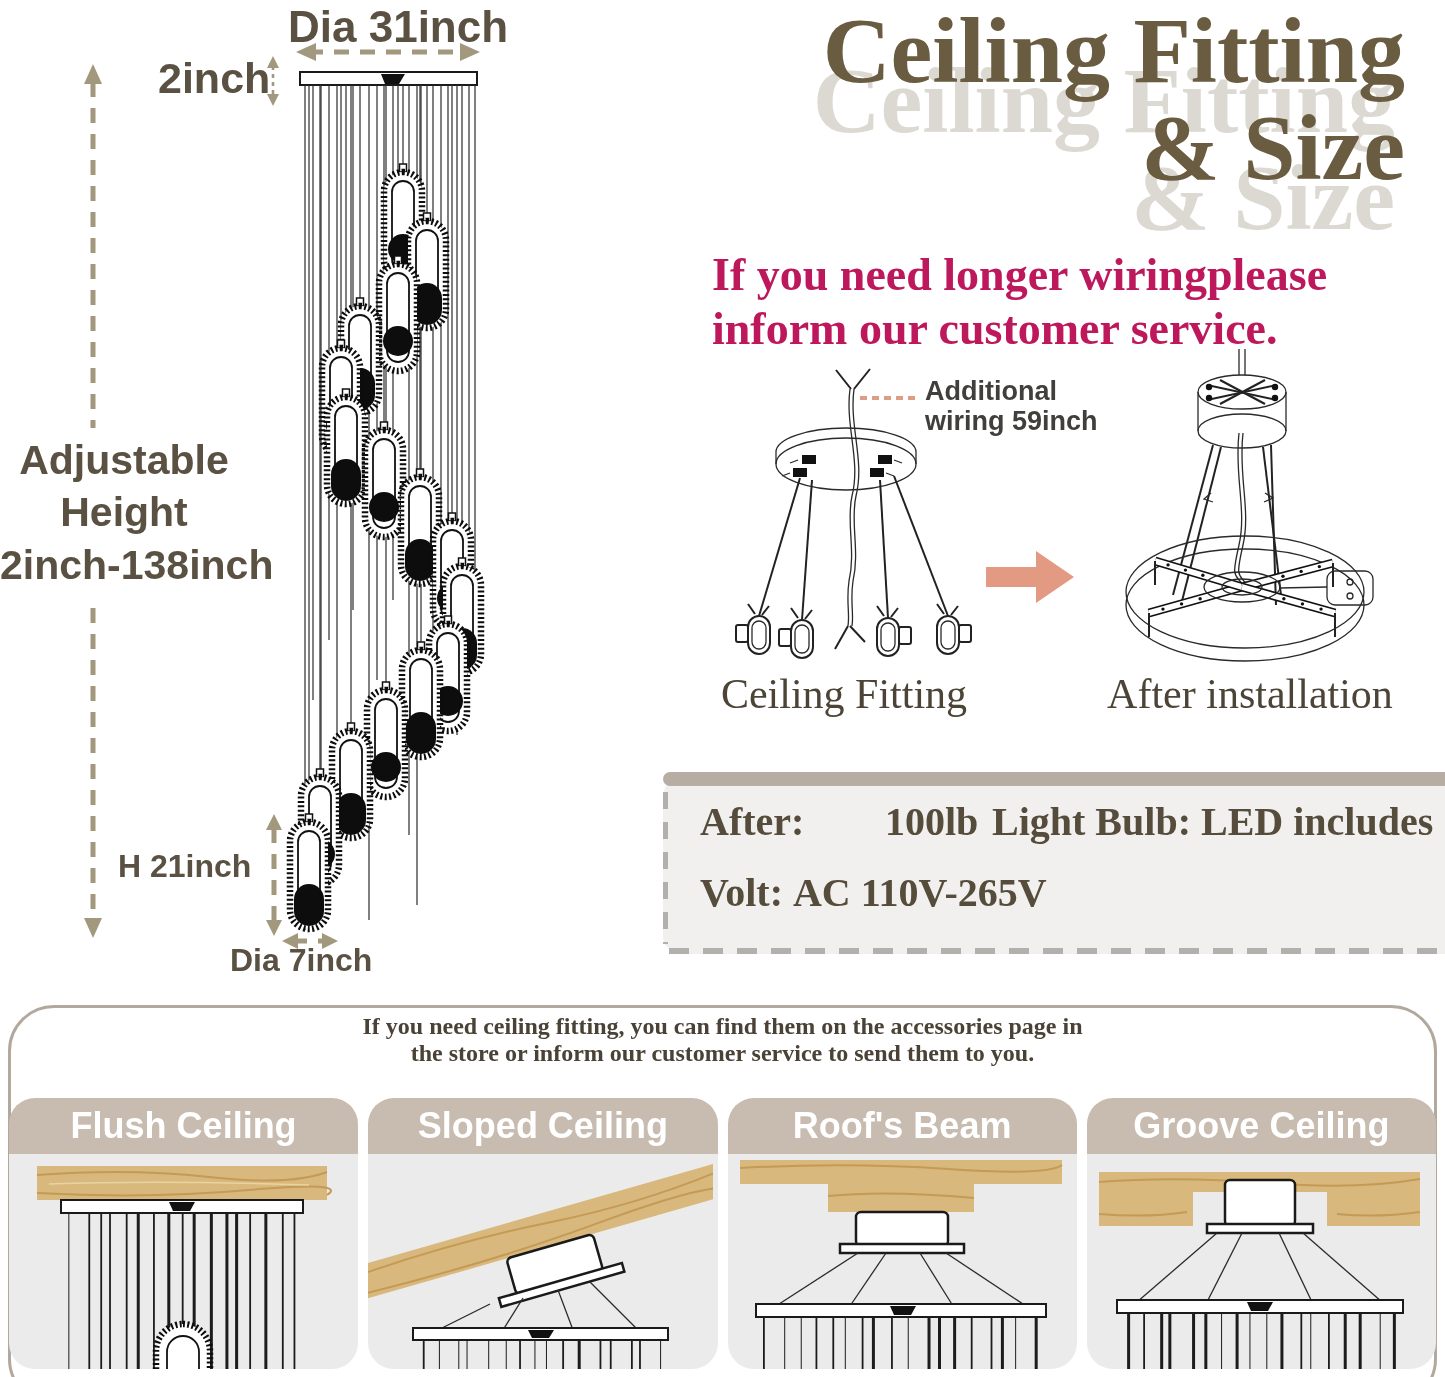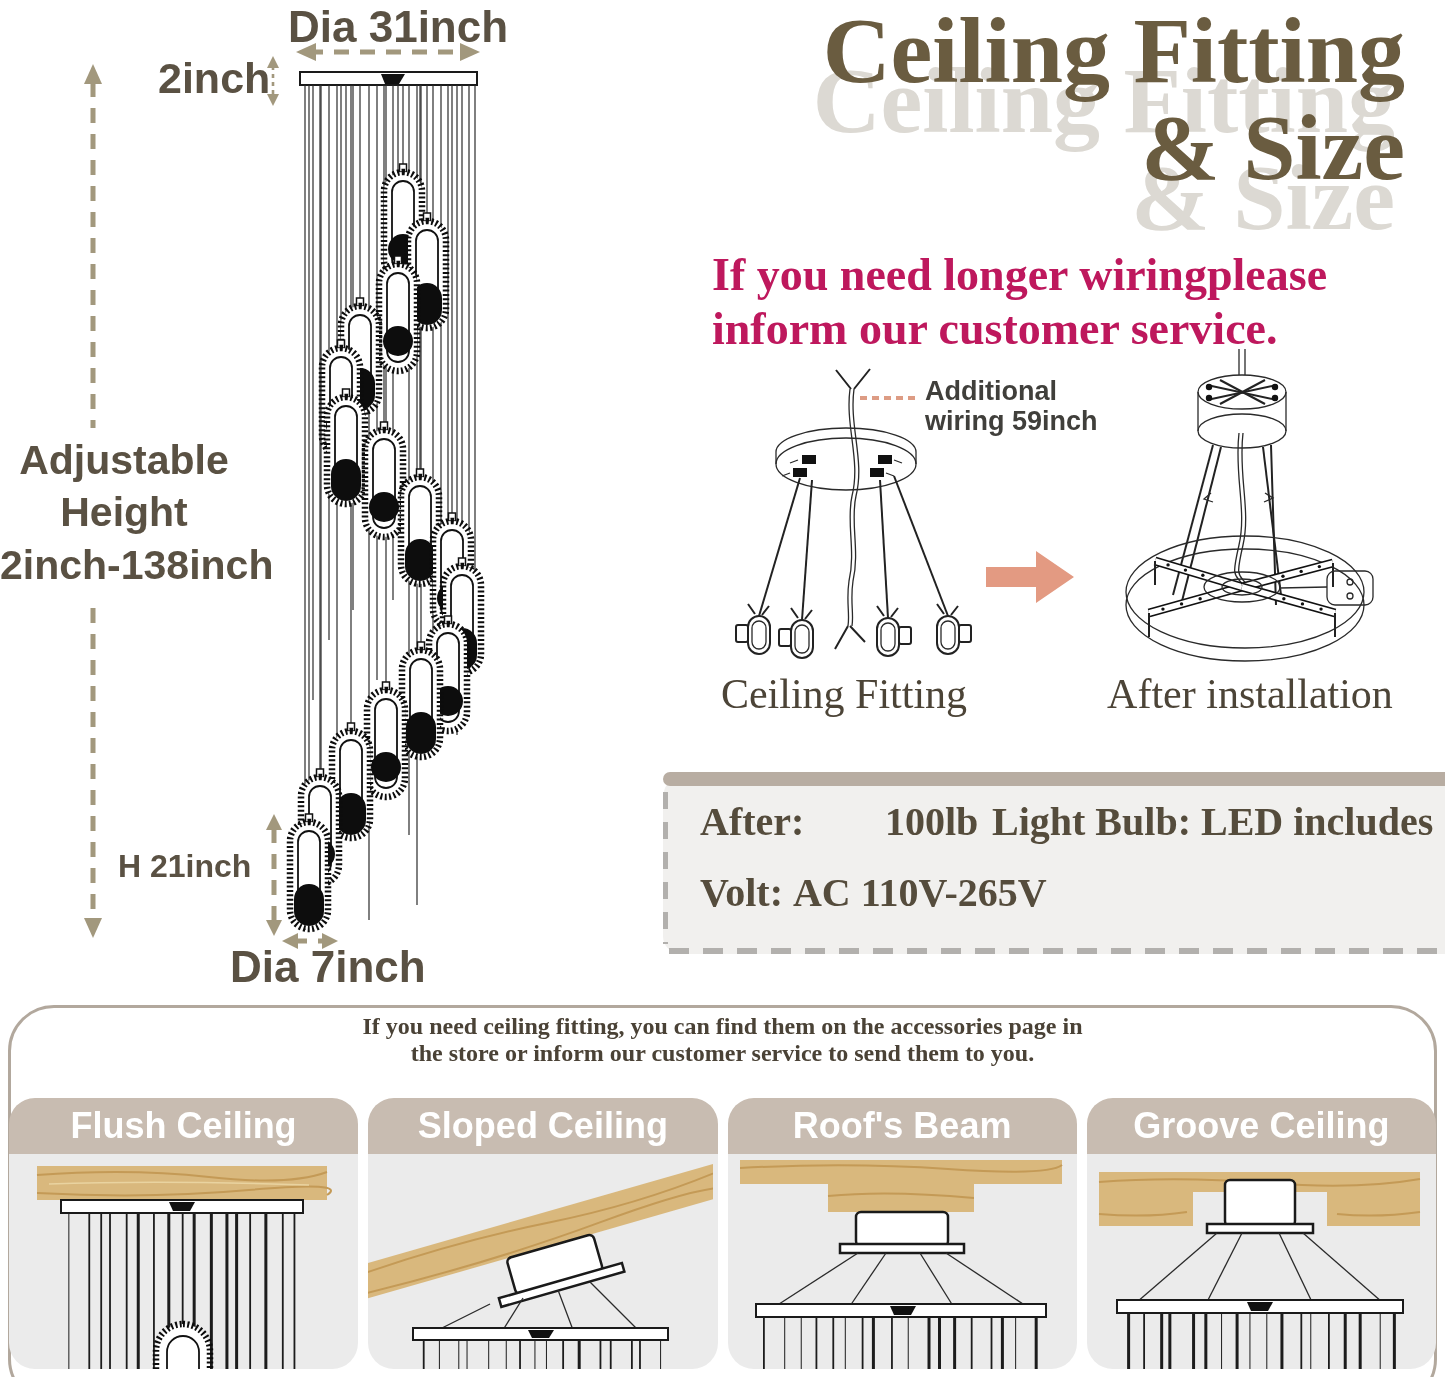--- a/index.html
+++ b/index.html
@@ -12,21 +12,21 @@
 
   
   .dim {
     position:absolute; font-family:"Liberation Sans", sans-serif;
     font-weight:600; color:#5a5143; white-space:nowrap;
   }
   .dim-dia31   { left:288px; top:2px;   font-size:44px; }
   .dim-2inch   { left:158px; top:54px;  font-size:43px; }
   .dim-adjust  { left:0px;   top:434px; width:248px; font-size:41px; line-height:1.28; text-align:center; }
   .dim-h21     { left:118px; top:848px; font-size:32px; }
-  .dim-dia7    { left:230px; top:942px; font-size:44px; }
+  .dim-dia7    { left:230px; top:942px; font-size:32px; }
 
   
   .title {
     position:absolute; top:2px; right:40px; text-align:right;
     font-weight:bold; font-size:94px; line-height:1.03; color:#6a5c40;
     text-shadow:-10px 50px 0 #dcd9d3; white-space:nowrap;
   }
   .subtitle {
     position:absolute; left:712px; top:248px;
     font-weight:bold; font-size:46px; line-height:1.17; color:#be185d; white-space:nowrap;

